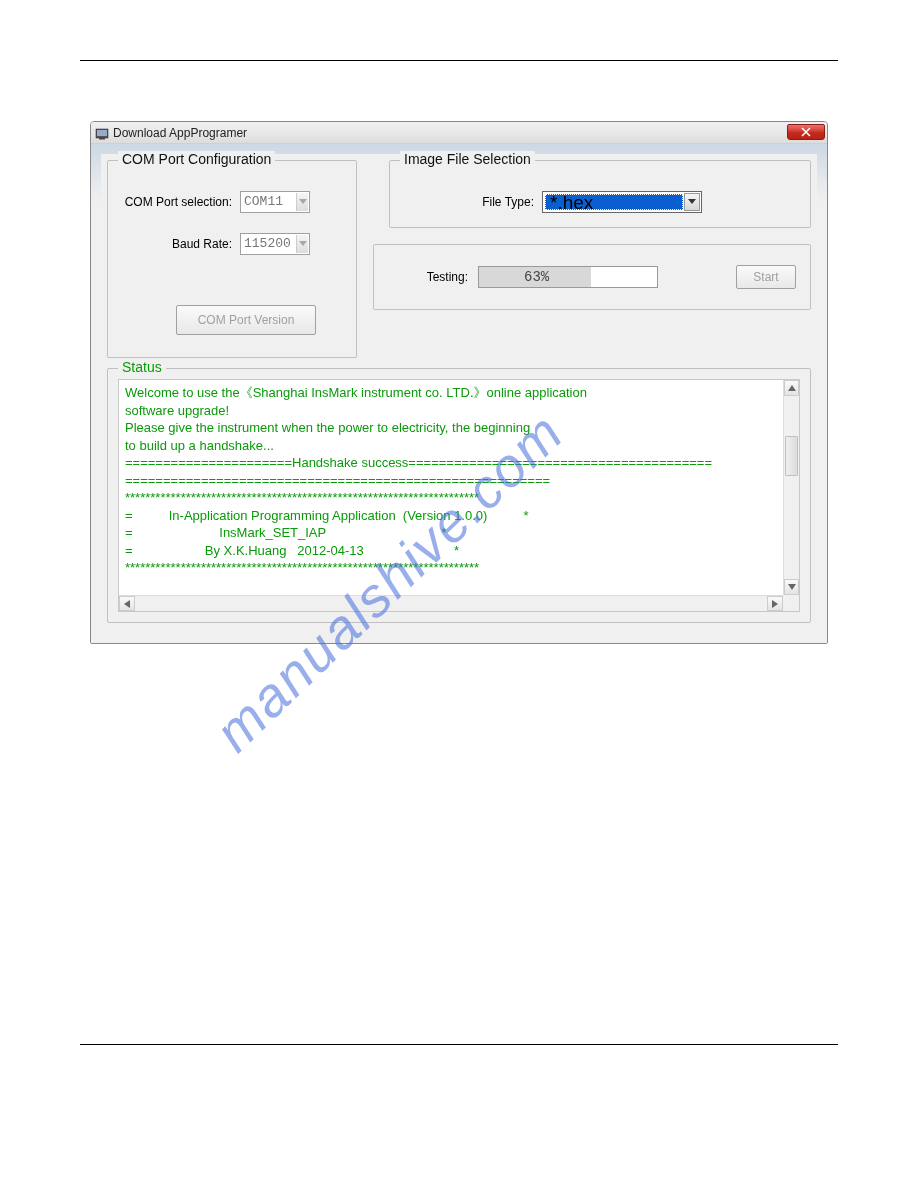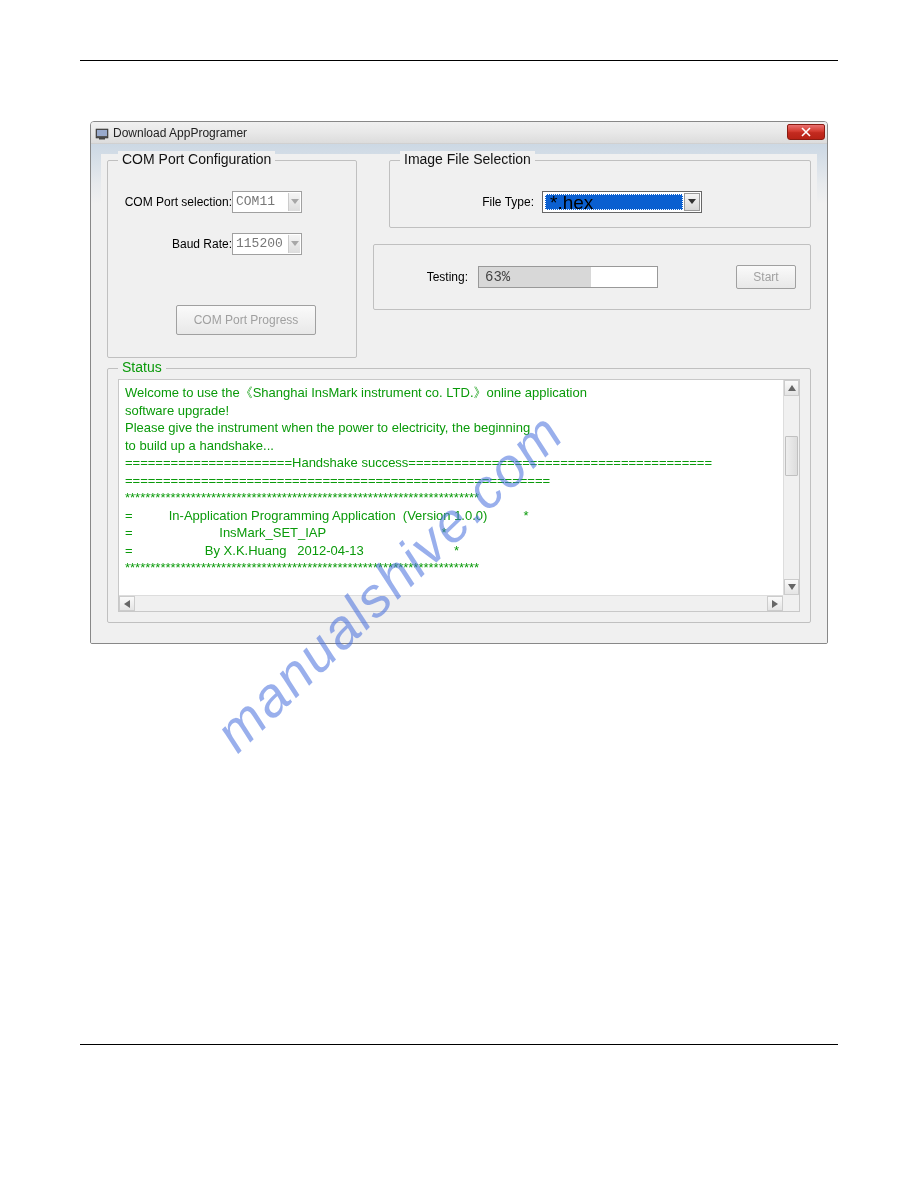--- a/index.html
+++ b/index.html
@@ -116,20 +116,21 @@
     .com-group {
       flex: 0 0 250px;
       display: flex;
       flex-direction: column;
       gap: 20px;
       padding-top: 30px;
     }
     .row {
       display: flex;
       align-items: center;
+      gap: 8px;
     }
     .row .label {
       font-size: 12px;
       text-align: right;
     }
     .com-group .row .label {
       width: 110px;
     }
     .select-disabled {
       font-family: "Courier New", monospace;
@@ -267,20 +268,21 @@
       text-align: right;
     }
     .progress-bar {
       position: relative;
       height: 22px;
       flex: 0 0 180px;
       border: 1px solid #999;
       background: #fff;
       display: flex;
       align-items: center;
+      padding-left: 39px;
     }
     .progress-fill {
       position: absolute;
       top: 0;
       bottom: 0;
       left: 0;
       width: 63%;
       background: #d8d8d8;
     }
     .progress-text {
@@ -451,21 +453,21 @@
               <span class="select-disabled">
                 <span>115200</span>
                 <span class="arrow">
                   <svg width="8" height="6" viewBox="0 0 8 6">
                       <path d="M0 0 L8 0 L4 5 Z" fill="#666"></path>
                     </svg>
                 </span>
               </span>
             </div>
 
-            <div class="btn disabled com-test-btn">COM Port Progress</div>
+            <div class="btn disabled com-test-btn">COM Port Version</div>
           </div>
 
           <div class="right-col">
 
             <div class="fieldset image-group">
               <div class="fieldset-legend">Image File Selection</div>
 
               <div class="row">
                 <span class="label">File Type:</span>
                 <span class="file-type-select">

